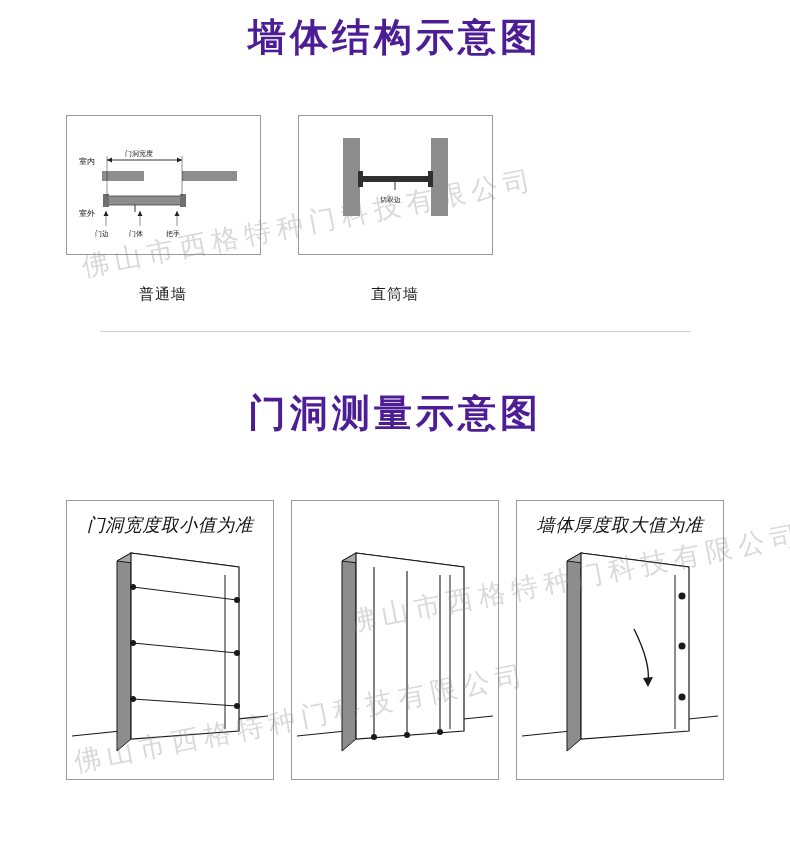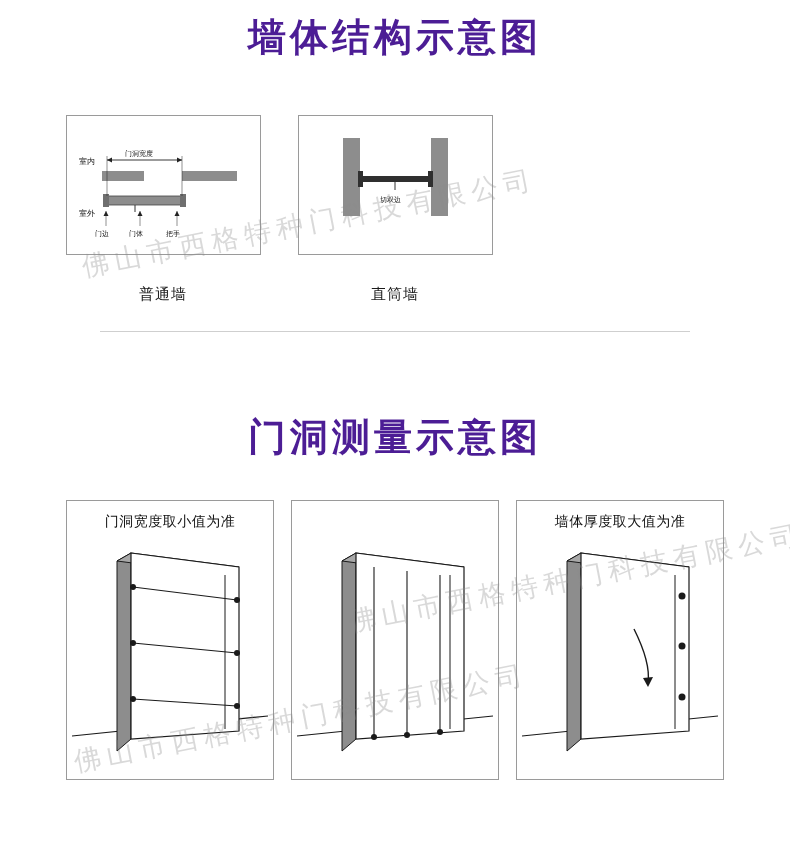--- a/index.html
+++ b/index.html
@@ -18,21 +18,21 @@
   
   .section-title {
     text-align: center;
     font-size: 38px;
     font-weight: bold;
     letter-spacing: 4px;
     color: #4c1d95;
     font-family: "DejaVu Sans", "Liberation Sans", sans-serif;
   }
   #title-wall { position: absolute; top: 12px; left: 0; width: 790px; }
-  #title-measure { position: absolute; top: 412px; left: 0; width: 790px; }
+  #title-measure { position: absolute; top: 388px; left: 0; width: 790px; }
 
   
   .divider {
     position: absolute;
     top: 331px;
     left: 100px;
     width: 590px;
     height: 1px;
     background: #cfcfcf;
   }
@@ -81,23 +81,24 @@
     background: #fff;
     position: relative;
     box-sizing: border-box;
   }
   .measure-panel-title {
     position: absolute;
     top: 12px;
     left: 0;
     width: 100%;
     text-align: center;
-    font-size: 14px;
+    font-size: 18px;
     color: #111;
     letter-spacing: 0.5px;
+    font-style: italic;
   }
 
   
   .watermark {
     position: absolute;
     left: 0; top: 0;
     width: 790px; height: 864px;
     pointer-events: none;
     overflow: hidden;
   }

